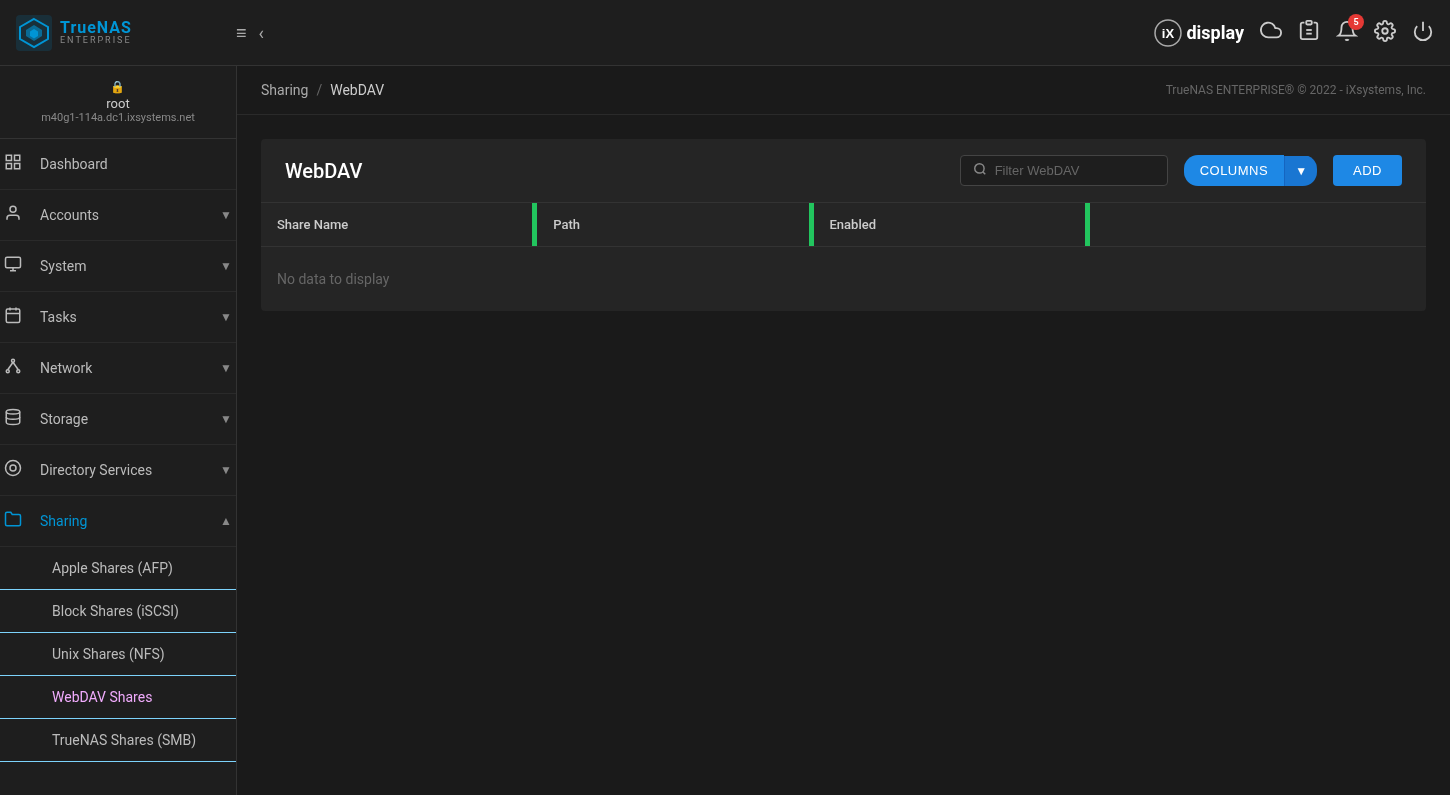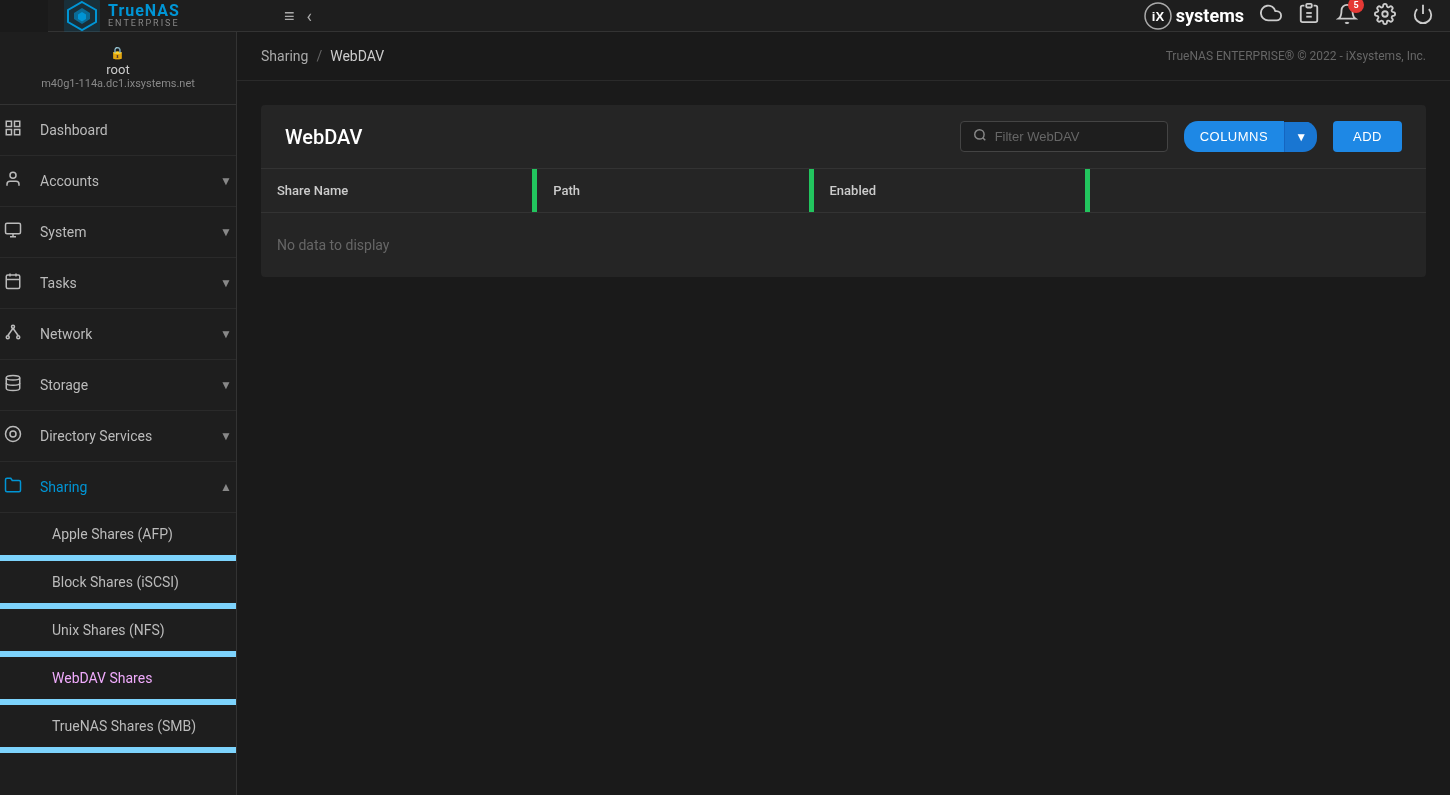--- a/index.html
+++ b/index.html
@@ -1,26 +1,25 @@
 <!DOCTYPE html>
 <html><head>
   <meta charset="utf-8">
   <style>
     * { box-sizing: border-box; margin: 0; padding: 0; }
     body { font-family: 'Roboto', Arial, sans-serif; background: #1a1a1a; color: #ccc; height: 795px; width: 1450px; display: flex; flex-direction: column; overflow: hidden; }
 
     
     .topbar {
       background: #1e1e1e;
-      height: 32px;
+      height: 66px;
       display: flex;
       padding: 0 16px;
       border-bottom: 1px solid #333;
       flex-shrink: 0;
-      margin-left: 48px;
     }
     .topbar-logo {
       display: flex;
       align-items: center;
       gap: 8px;
       width: 220px;
     }
     .logo-icon {
       width: 36px;
       height: 36px;
@@ -152,21 +151,21 @@
       font-size: 12px;
       color: #888;
     }
     .sidebar-sub-item {
       display: flex;
       align-items: center;
       padding: 13px 16px 13px 52px;
       cursor: pointer;
       color: #bbb;
       font-size: 14px;
-      border-bottom: 6px solid #7dd3fc;
+      border-bottom: 1px solid #7dd3fc;
       transition: background 0.15s;
     }
     .sidebar-sub-item.active { color: #f0abfc; }
 
     
     .content {
       flex: 1;
       background: #1a1a1a;
       display: flex;
       flex-direction: column;
@@ -339,21 +338,21 @@
   <div class="topbar-controls">
     <span class="hamburger-icon">≡</span>
     <span class="back-icon">‹</span>
   </div>
   <div class="topbar-right">
     <div class="ix-systems-logo">
       <svg width="28" height="28" viewBox="0 0 28 28">
         <circle cx="14" cy="14" r="13" fill="none" stroke="#aaa" stroke-width="1.5"></circle>
         <text x="14" y="19" text-anchor="middle" fill="#fff" font-size="13" font-weight="bold" font-family="Arial">iX</text>
       </svg>
-      <span class="ix-logo-text">systems</span>
+      <span class="ix-logo-text">display</span>
     </div>
     <span class="topbar-icon" style="font-size:20px;">
       <svg width="22" height="22" viewBox="0 0 24 24" fill="none" stroke="#ccc" stroke-width="2">
           <path d="M18 10h-1.26A8 8 0 1 0 9 20h9a5 5 0 0 0 0-10z"></path>
         </svg>
     </span>
     <span class="topbar-icon" style="font-size:20px;">
       <svg width="22" height="22" viewBox="0 0 24 24" fill="none" stroke="#ccc" stroke-width="2">
           <rect x="9" y="2" width="6" height="4" rx="1"></rect>
           <path d="M7 4H5a2 2 0 0 0-2 2v14a2 2 0 0 0 2 2h14a2 2 0 0 0 2-2V6a2 2 0 0 0-2-2h-2"></path>

